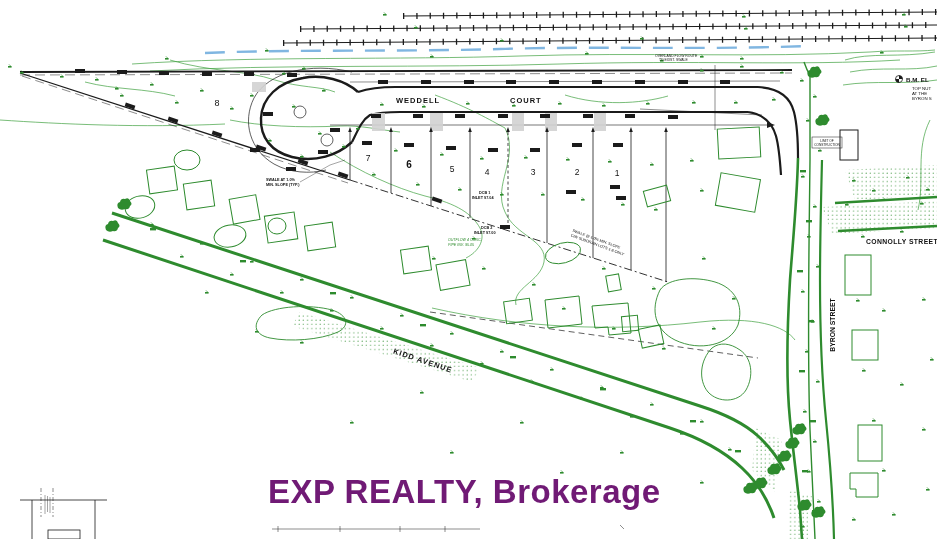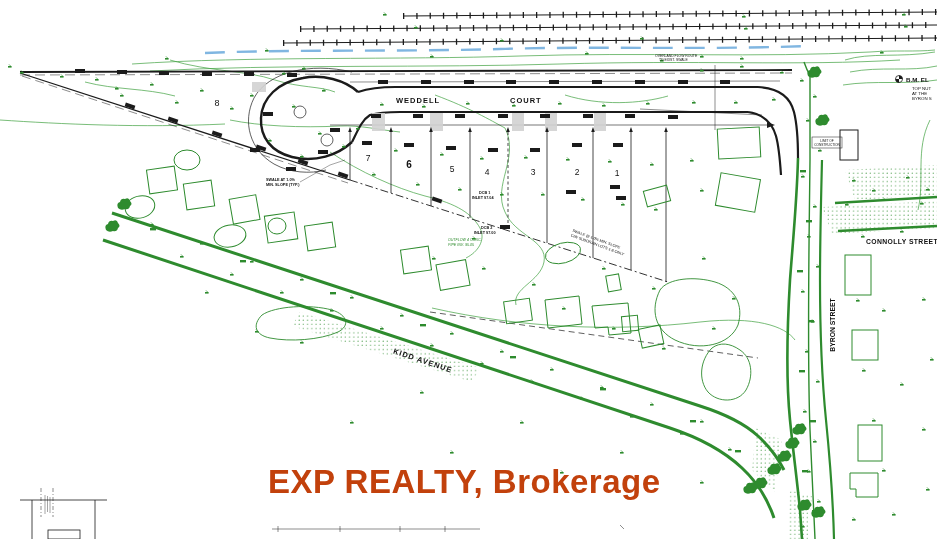--- a/index.html
+++ b/index.html
@@ -7,22 +7,22 @@
          font-family:"Liberation Sans",sans-serif;}
   svg{position:absolute;left:0;top:0;}
   .k{stroke:#1b1b1b;fill:none}
   .g{stroke:#2e8b2e;fill:none}
   .gl{stroke:#3fa03f;fill:none}
   .b{stroke:#72aede;fill:none}
   text{font-family:"Liberation Sans",sans-serif;fill:#111;}
   .lbl{font-weight:bold;letter-spacing:1px;}
   .tiny{font-size:3.8px;}
   .gtxt{fill:#2e8b2e;font-style:italic;}
-  #watermark{position:absolute;left:268px;top:463px;width:420px;
-             font-size:33px;font-weight:bold;color:#c2410c;letter-spacing:.5px;
+  #watermark{position:absolute;left:268px;top:473px;width:420px;
+             font-size:33px;font-weight:bold;color:#701a75;letter-spacing:.5px;
              text-shadow:0 1px 1px #ffffff;white-space:nowrap;}
 </style>
 </head>
 <body>
 
 <div id="stage">
 <svg width="937" height="539" viewBox="0 0 937 539">
 <defs>
   <pattern id="dots" width="4.2" height="4.2" patternUnits="userSpaceOnUse">
     <circle cx="1" cy="1" r="0.55" fill="#2e8b2e"></circle>

